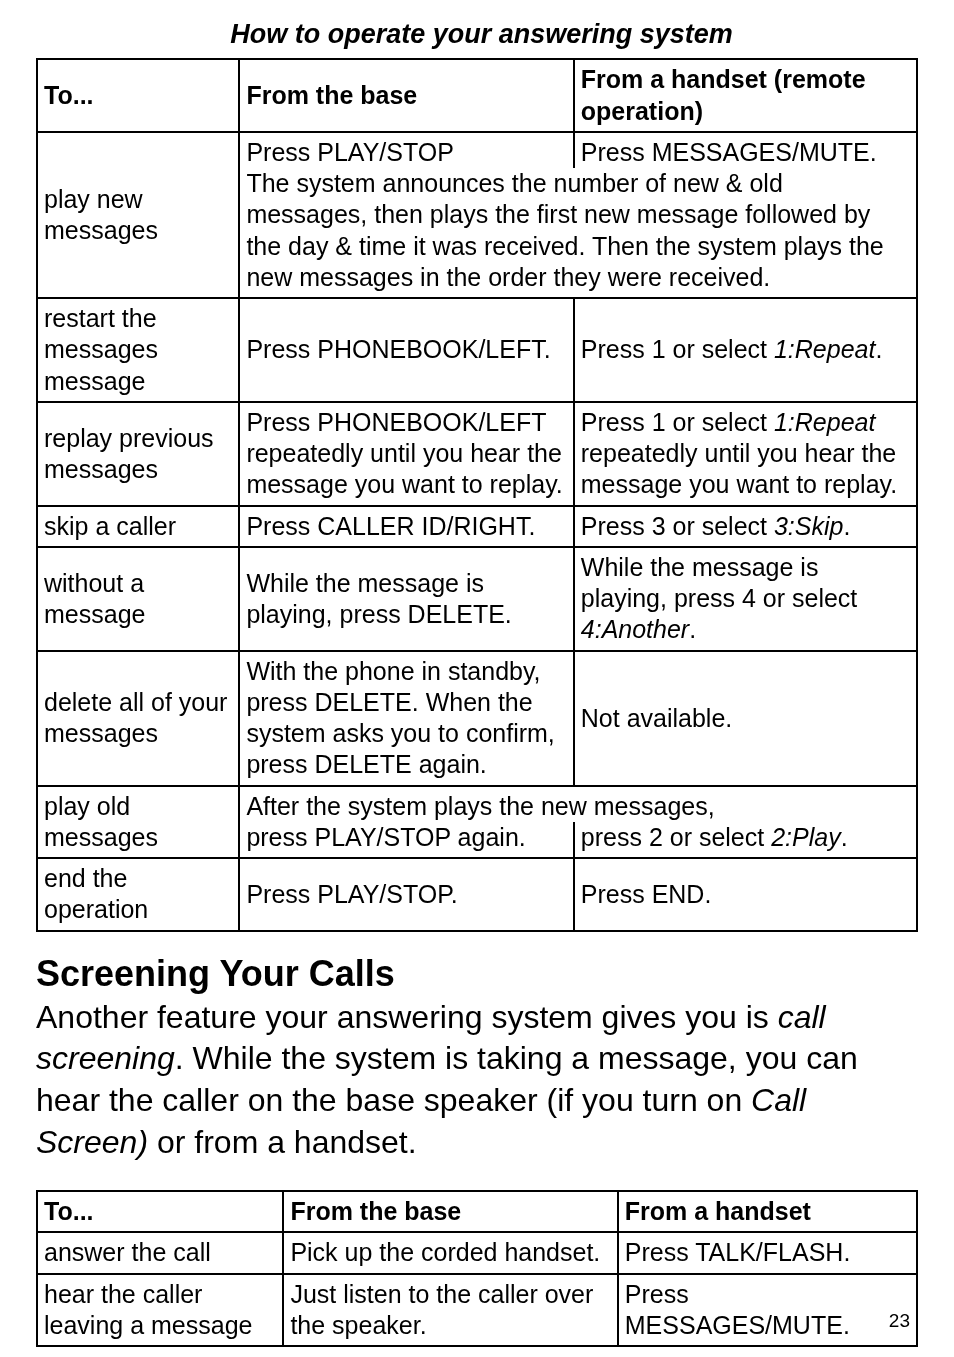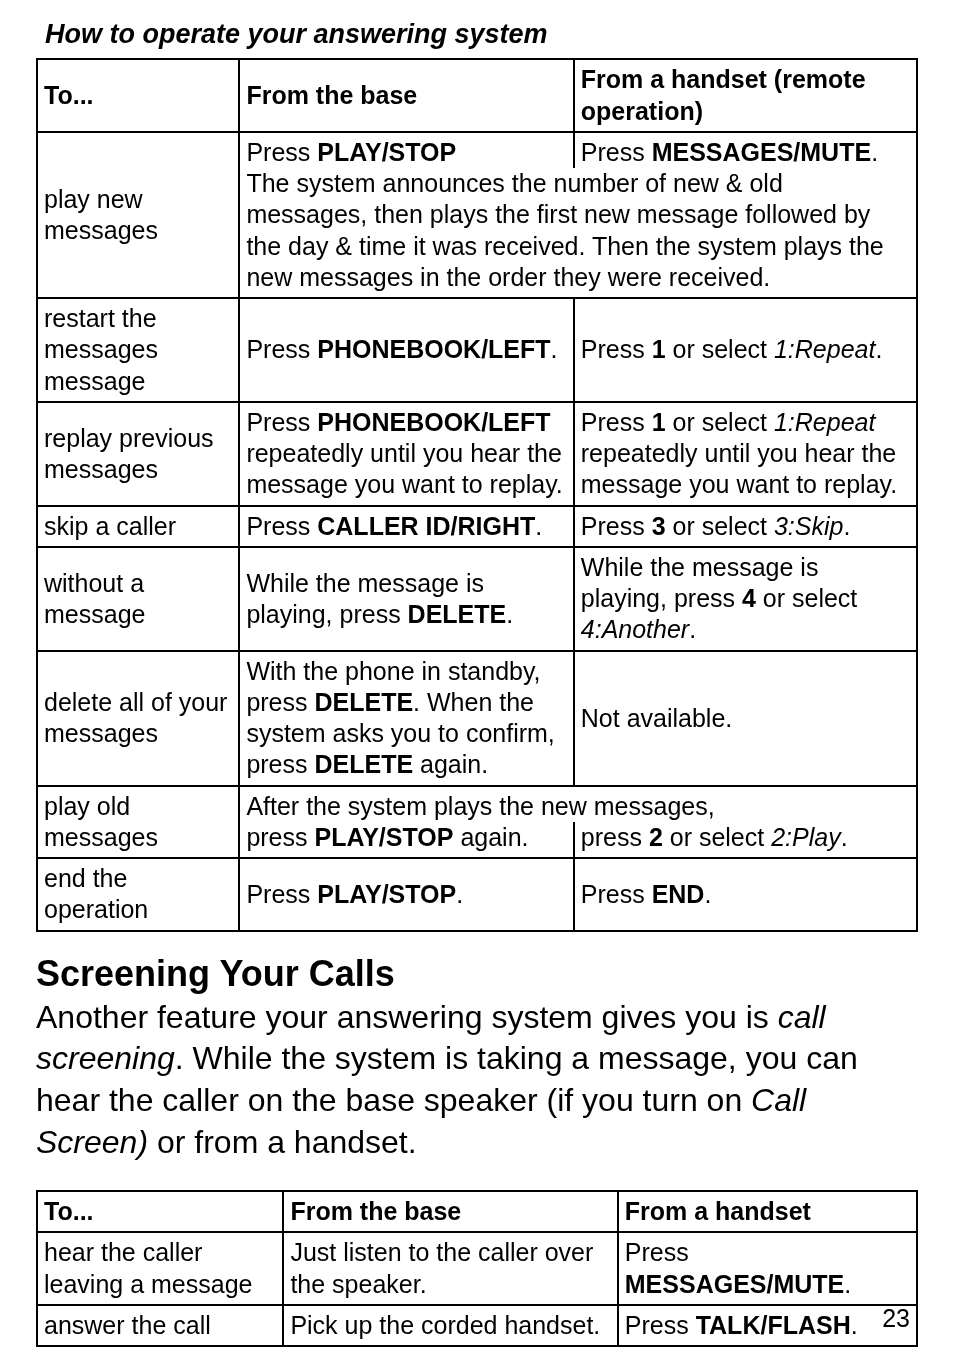--- a/index.html
+++ b/index.html
@@ -11,53 +11,54 @@
     color:#000;
     background:#fff;
     font-size:25px;
     line-height:1.2;
   }
   h3.subhead{
     font-size:27px;
     font-weight:bold;
     font-style:italic;
     margin:0 0 8px 9px;
+    text-align:center;
   }
   table{
     border-collapse:collapse;
     width:100%;
     table-layout:fixed;
   }
   table.t1{margin-bottom:20px}
   td,th{
     border:2px solid #000;
     padding:4px 6px;
     vertical-align:middle;
     text-align:left;
     font-size:25px;
     line-height:1.25;
   }
   th{font-weight:bold}
-  .b{font-weight:bold}
+  .b{font-weight:normal}
   .i{font-style:italic}
   h2.section{
     font-size:36px;
     font-weight:bold;
     margin:20px 0 2px 0;
   }
   p.intro{
     margin:0 0 27px 0;
     font-size:32px;
     line-height:1.3;
   }
   .pagenum{
     position:absolute;
     right:44px;
     bottom:24px;
-    font-size:25px;
+    font-size:19px;
     margin-top:8px;
   }
   
   .t1 col.c1{width:23%}
   .t1 col.c2{width:38%}
   .t1 col.c3{width:39%}
   
   .t2 col.c1{width:28%}
   .t2 col.c2{width:38%}
   .t2 col.c3{width:34%}
@@ -181,29 +182,29 @@
       <col class="c2">
       <col class="c3">
     </colgroup>
   <tbody>
       <tr>
     <th>To...</th>
     <th>From the base</th>
     <th>From a handset</th>
   </tr>
   <tr>
+    <td>answer the call</td>
+    <td>Pick up the corded handset.</td>
+    <td>
+      <span>Press </span><span class="b">TALK/FLASH</span><span>.</span>
+    </td>
+  </tr>
+  <tr>
     <td>hear the caller leaving a message</td>
     <td>Just listen to the caller over the speaker.</td>
     <td>
       <span>Press </span><span class="b">MESSAGES/MUTE</span><span>.</span>
     </td>
   </tr>
-  <tr>
-    <td>answer the call</td>
-    <td>Pick up the corded handset.</td>
-    <td>
-      <span>Press </span><span class="b">TALK/FLASH</span><span>.</span>
-    </td>
-  </tr>
 </tbody>
   </table>
 
 <div class="pagenum">23</div>
 
 </body></html>

